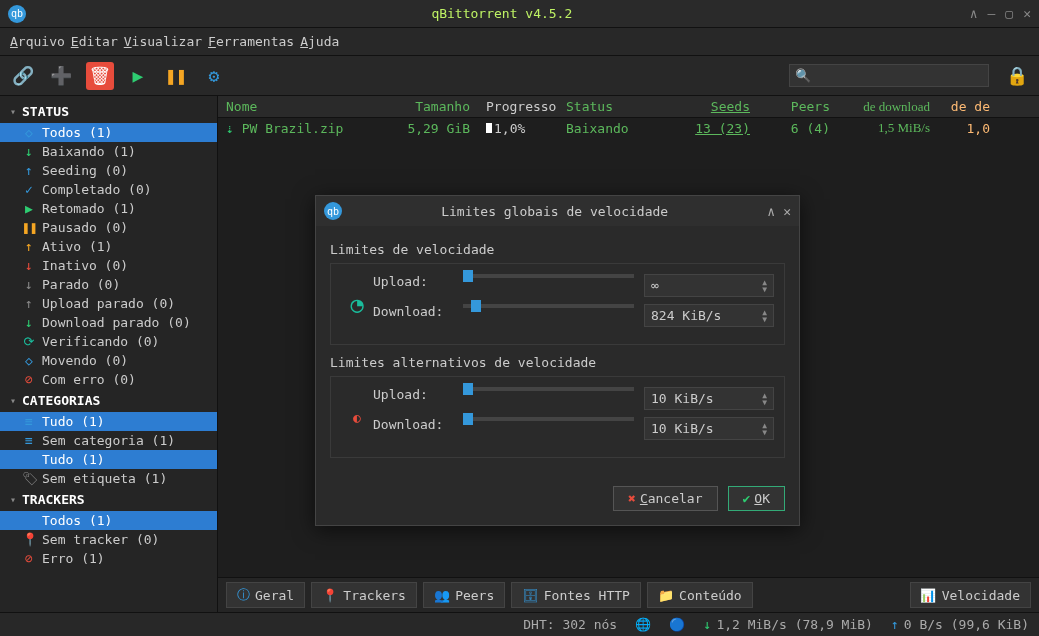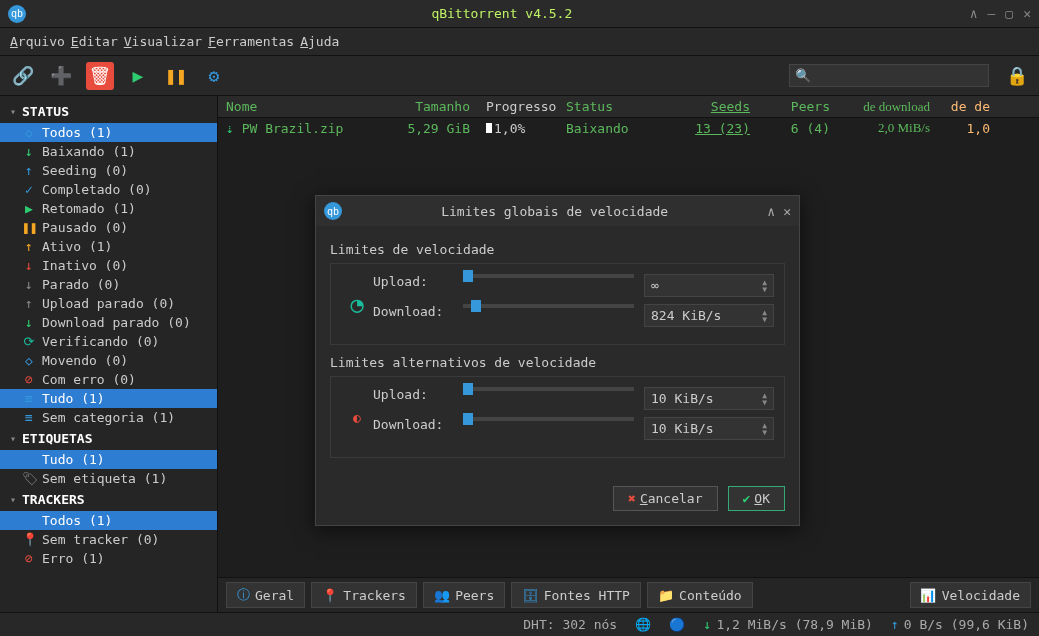--- a/index.html
+++ b/index.html
@@ -166,29 +166,29 @@
         <span>Verificando (0)</span>
       </div>
       <div class="sb-item">
         <span class="ico ico-blue">◇</span>
         <span>Movendo (0)</span>
       </div>
       <div class="sb-item">
         <span class="ico ico-red">⊘</span>
         <span>Com erro (0)</span>
       </div>
+      <div class="sb-header">CATEGORIAS</div>
       <div class="sb-item selected">
         <span class="ico ico-blue">≡</span>
         <span>Tudo (1)</span>
       </div>
       <div class="sb-item">
         <span class="ico ico-blue">≡</span>
         <span>Sem categoria (1)</span>
       </div>
-      <div class="sb-header">ETIQUETAS</div>
       <div class="sb-item selected">
         <span class="ico "></span>
         <span>Tudo (1)</span>
       </div>
       <div class="sb-item">
         <span class="ico ico-gray">🏷</span>
         <span>Sem etiqueta (1)</span>
       </div>
       <div class="sb-header">TRACKERS</div>
       <div class="sb-item selected">
@@ -216,21 +216,21 @@
       <div class="th c-rest">de de</div>
     </div>
     <div class="table-body" id="tbody">
         <div class="row">
     <div class="td c-name"><span class="ico-green">⇣</span> PW Brazil.zip</div>
     <div class="td c-size">5,29 GiB</div>
     <div class="td c-prog"><span style="display:inline-block;width:6px;height:10px;background:#fff;margin-right:2px"></span>1,0%</div>
     <div class="td c-status">Baixando</div>
     <div class="td c-seeds">13 (23)</div>
     <div class="td c-peers">6 (4)</div>
-    <div class="td c-dl">2,0 MiB/s</div>
+    <div class="td c-dl">1,5 MiB/s</div>
     <div class="td c-rest">1,0</div>
         </div>
       </div>
     <div class="bottom-tabs">
       <div class="btab">
           <span class="ico-blue">ⓘ</span>
           <span>Geral</span>
         </div>
       <div class="btab">
           <span class="ico-blue">📍</span>

